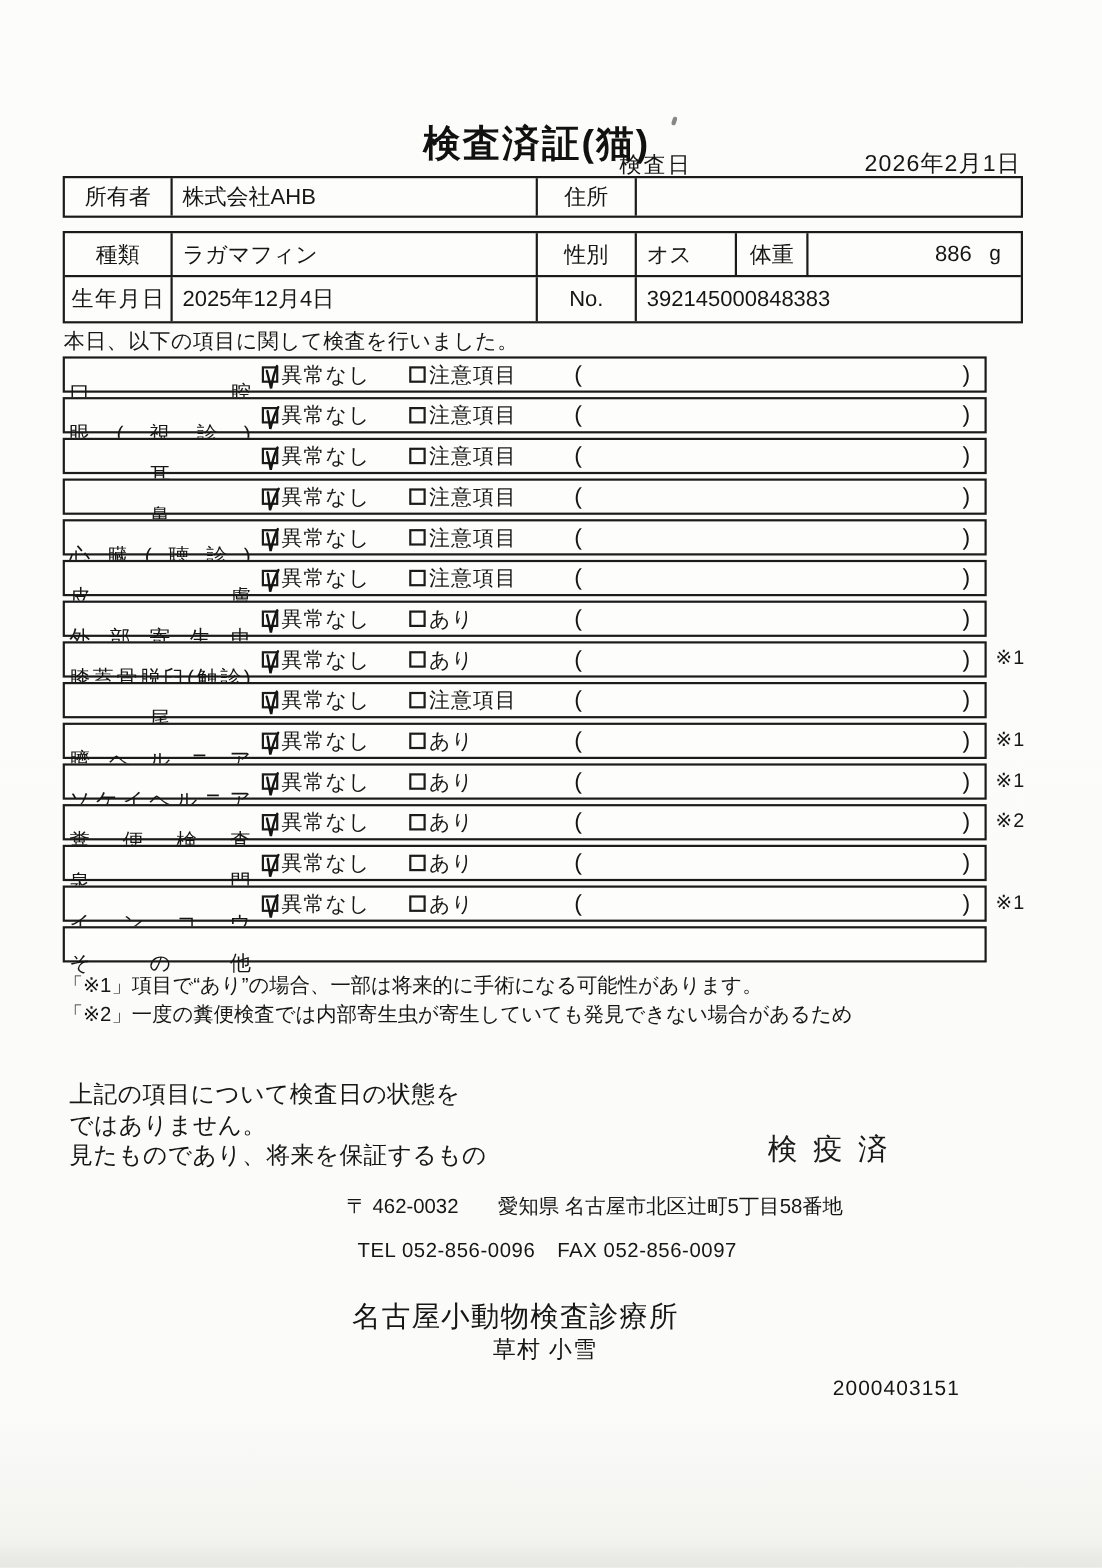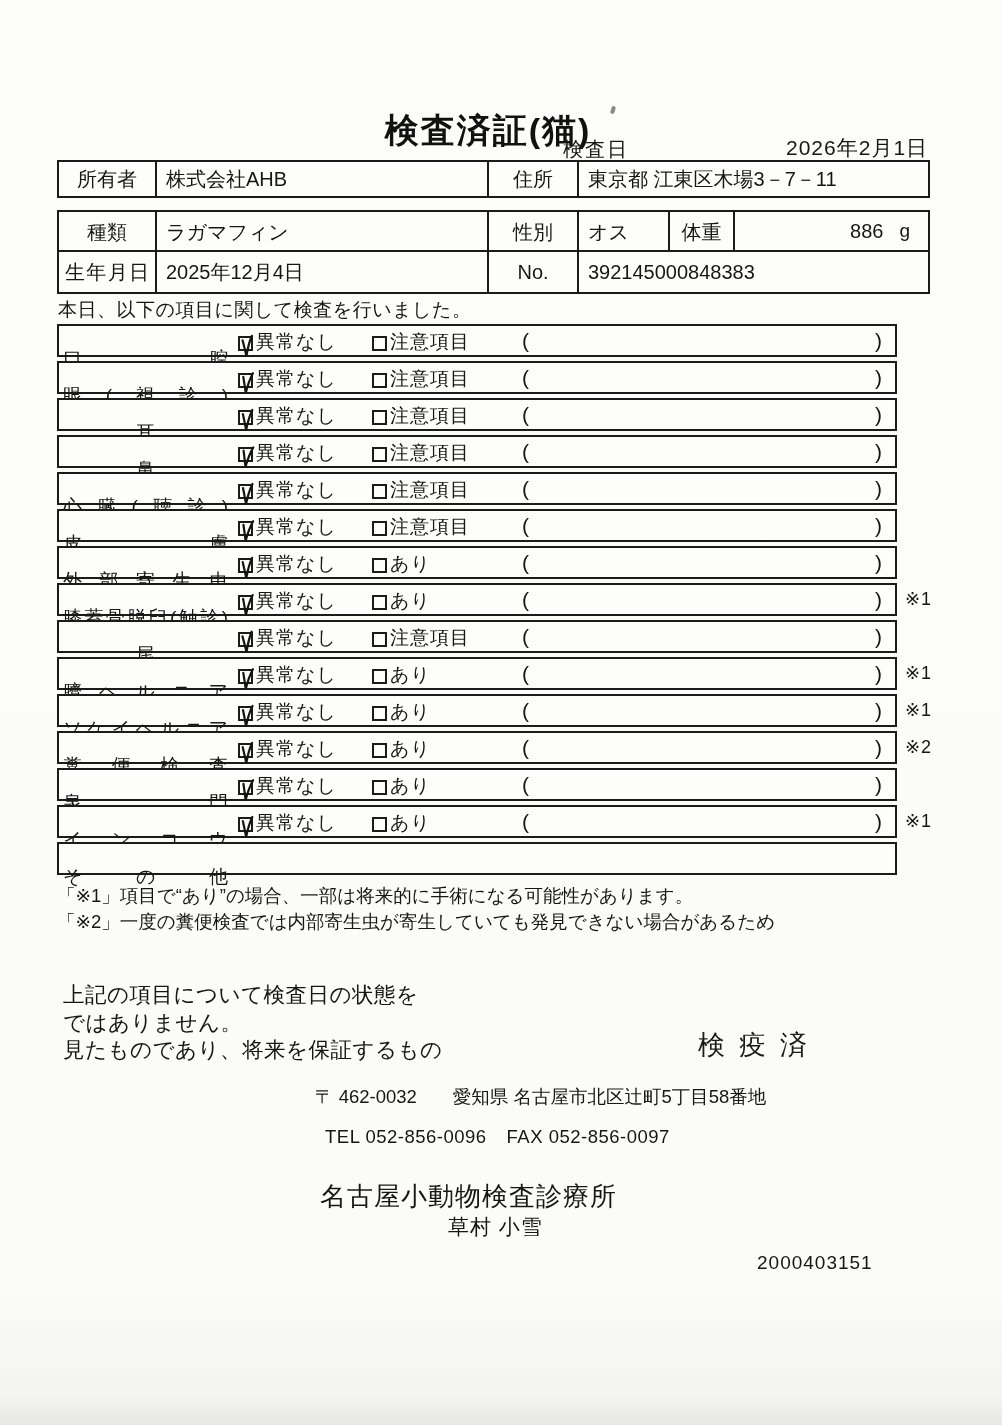--- a/index.html
+++ b/index.html
@@ -52,21 +52,21 @@
   .exam-label{
     width:175px;box-sizing:border-box;border-right:2px solid #1b1b1b;
     padding:0 4px;display:flex;align-items:center;margin-top:32px;
   }
   .exam-label .jt{
     display:block;width:100%;font-size:19px;line-height:29px;
     text-align:justify;text-align-last:justify;white-space:nowrap;
   }
   .exam-row.center .exam-label .jt{text-align-last:center;}
   .exam-body{position:relative;flex:1;font-size:19px;}
-  .chk{position:absolute;top:5px;display:flex;align-items:center;}
+  .chk{position:absolute;top:5px;display:flex;align-items:flex-start;}
   .chk1{left:4px;}
   .chk2{left:138px;}
   .box{
     position:relative;width:15px;height:15px;margin-top:2px;
     border:2px solid #1b1b1b;box-sizing:border-box;background:transparent;
   }
   .tick{
     position:absolute;left:-3px;top:-4px;width:22px;height:28px;overflow:visible;
     transform:rotate(var(--tilt,0deg));
   }
@@ -106,21 +106,20 @@
   <div class="title-artifact"></div>
 
   <div class="date-row-label">検査日</div>
   <div class="date-row-value">2026年2月1日</div>
 
   <div class="tbl tbl1">
     <div class="trow">
       <div class="cell lab bR w98">所有者</div>
       <div class="cell val bR w332">株式会社AHB</div>
       <div class="cell lab bR w90">住所</div>
-      <div class="cell val flexfill">東京都 江東区木場3－7－11</div>
     </div>
   </div>
 
   <div class="tbl tbl2">
     <div class="trow first">
       <div class="cell lab bR w98">種類</div>
       <div class="cell val bR w332">ラガマフィン</div>
       <div class="cell lab bR w90">性別</div>
       <div class="cell val bR w91">オス</div>
       <div class="cell lab bR w65">体重</div>

